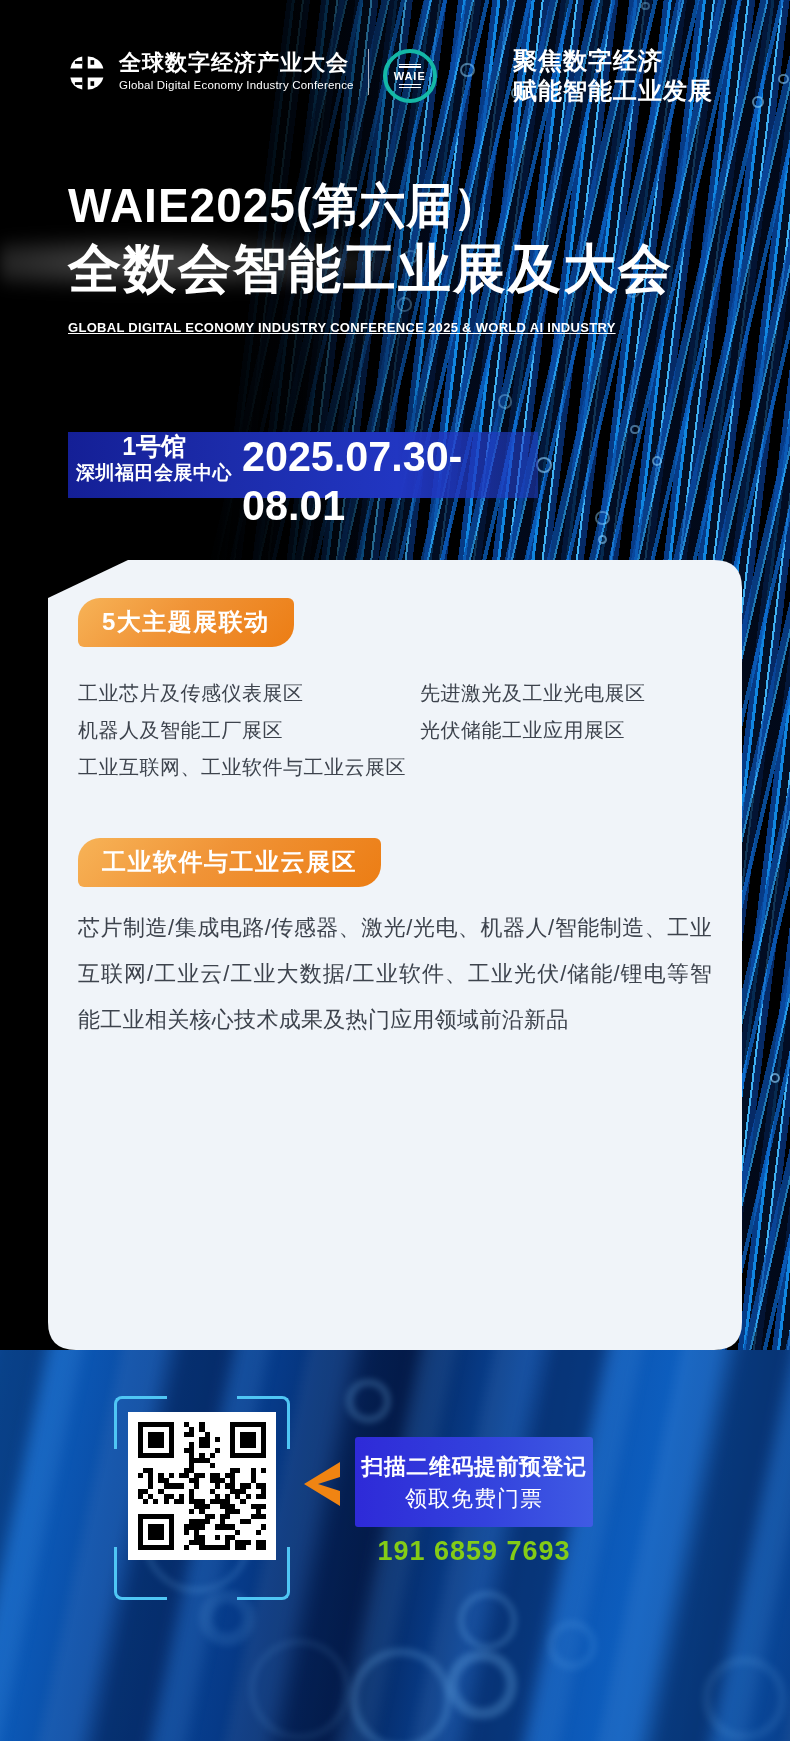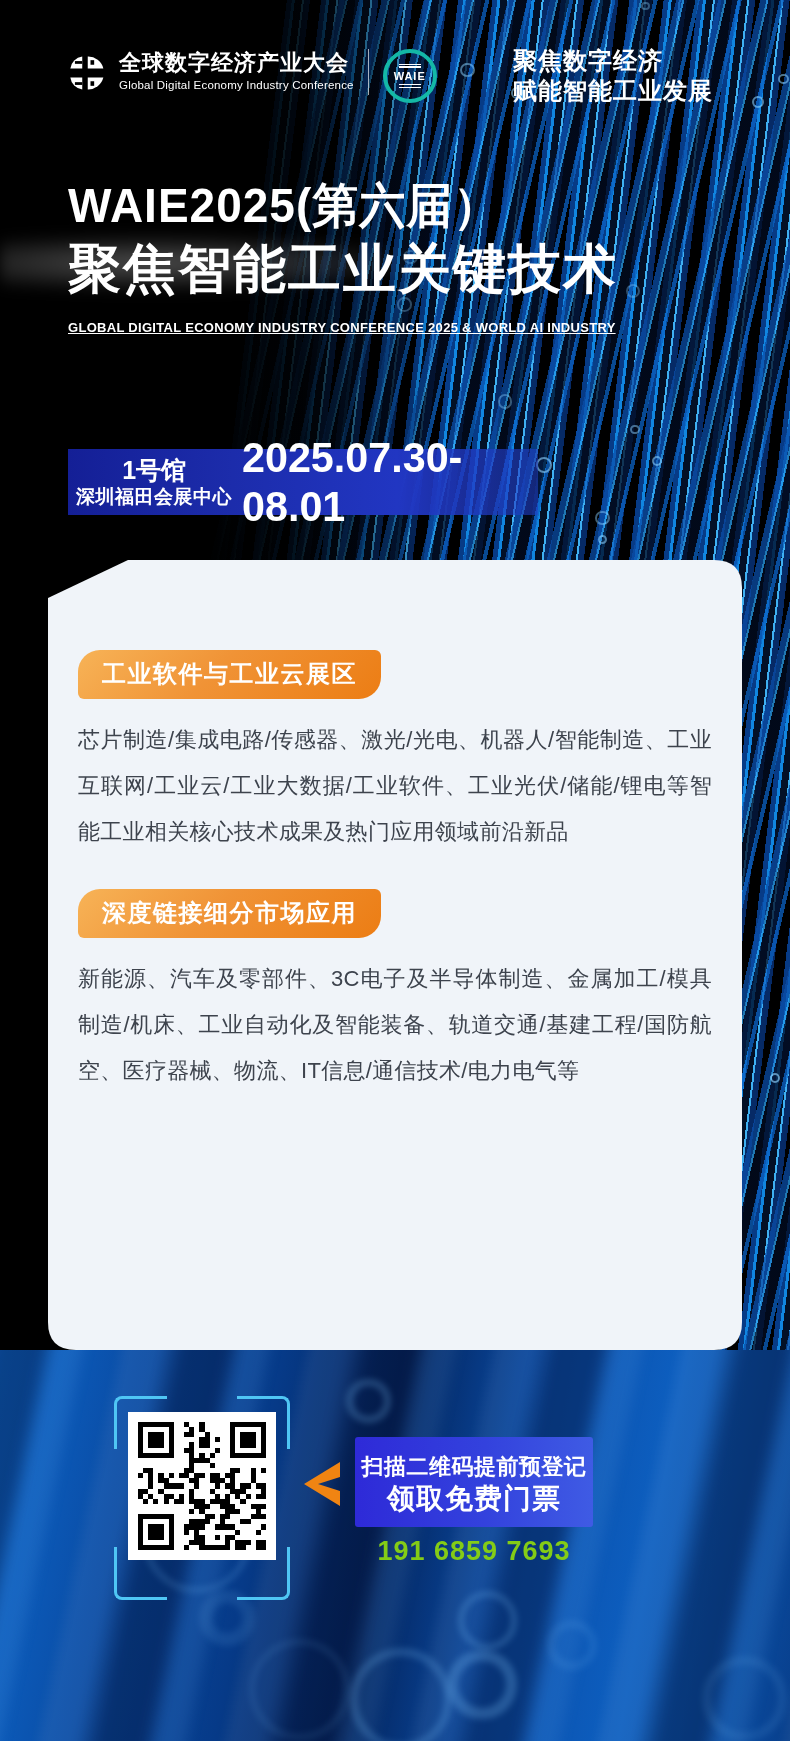--- a/index.html
+++ b/index.html
@@ -46,21 +46,21 @@
   .slogan{margin-left:auto;text-align:left;color:#fff;font-weight:700;font-size:24px;line-height:30px;letter-spacing:1px;}
 
   
   .hero{position:absolute;left:68px;top:176px;color:#fff;}
   .hero .t1{font-size:46px;font-weight:800;letter-spacing:1px;line-height:56px;transform:scaleY(1.04);transform-origin:left top;}
   .hero .t2{font-size:53px;font-weight:800;letter-spacing:2px;line-height:62px;margin-top:6px;}
   .hero .sub{margin-top:18px;font-size:13px;font-weight:700;line-height:19px;letter-spacing:.3px;text-decoration:underline;}
   .hero .sub .s2{padding-left:5px;}
 
   
-  .info-bar{position:absolute;left:68px;top:449px;width:470px;height:66px;display:flex;align-items:center;
+  .info-bar{position:absolute;left:68px;top:432px;width:470px;height:66px;display:flex;align-items:flex-start;
       background:linear-gradient(90deg,#141f96 0%,#1c2cab 35%,#2136c2 70%,rgba(33,64,200,.55) 100%);}
   .info-venue{width:178px;text-align:center;color:#fff;margin-left:8px;}
   .info-venue .hall{font-size:25px;font-weight:700;line-height:29px;}
   .info-venue .place{font-size:19px;font-weight:700;line-height:24px;letter-spacing:.5px;}
   .info-dates{color:#fff;font-size:43px;font-weight:800;letter-spacing:0;margin-left:10px;transform:scaleX(.96);transform-origin:left center;}
 
   
   .card{position:absolute;left:48px;top:560px;width:694px;height:790px;background:#f0f4f9;
       box-sizing:border-box;padding:38px 30px 0 30px;
       clip-path:path('M 0 38 L 80 0 L 666 0 Q 694 0 694 28 L 694 762 Q 694 790 666 790 L 28 790 Q 0 790 0 762 Z');}
@@ -82,21 +82,21 @@
   .corner.bl{left:0;bottom:0;border-left-width:3px;border-bottom-width:3px;border-bottom-left-radius:8px;}
   .corner.br{right:0;bottom:0;border-right-width:3px;border-bottom-width:3px;border-bottom-right-radius:8px;}
   .qr-box{position:absolute;left:14px;top:16px;width:148px;height:148px;background:#fff;
       display:flex;align-items:center;justify-content:center;}
   .qr-box svg{width:128px;height:128px;}
   .arrow{position:absolute;left:300px;top:1460px;width:42px;height:48px;}
   .cta-box{position:absolute;left:355px;top:1437px;width:238px;height:90px;border-radius:3px;
       background:linear-gradient(90deg,#2e2ad8 0%,#3342dd 55%,#3f5be4 100%);
       display:flex;flex-direction:column;align-items:center;justify-content:center;color:#fff;}
   .cta-box .l1{font-size:22px;font-weight:700;line-height:33px;letter-spacing:.5px;}
-  .cta-box .l2{font-size:28px;font-weight:700;line-height:32px;letter-spacing:1px;}
+  .cta-box .l2{font-size:22px;font-weight:400;line-height:32px;letter-spacing:1px;}
   .phone{position:absolute;left:355px;top:1536px;width:238px;text-align:center;color:#84cc16;
       font-size:27px;font-weight:800;letter-spacing:1px;}
 </style>
 </head>
 <body>
 
 <div class="page">
 
   <div class="bg-top">
     <div class="fiber f1"></div>
@@ -180,45 +180,51 @@
       </div>
     </div>
     <div class="slogan">
       <div>聚焦数字经济</div>
       <div>赋能智能工业发展</div>
     </div>
   </div>
 
   <div class="hero">
     <div class="t1">WAIE2025(第六届）</div>
-    <div class="t2">聚焦智能工业关键技术</div>
+    <div class="t2">全数会智能工业展及大会</div>
     <div class="sub">
       <div class="s1">GLOBAL DIGITAL ECONOMY INDUSTRY CONFERENCE 2025 &amp; WORLD AI INDUSTRY</div>
     </div>
   </div>
 
   <div class="info-bar">
     <div class="info-venue">
       <div class="hall">1号馆</div>
       <div class="place">深圳福田会展中心</div>
     </div>
     <div class="info-dates">2025.07.30-08.01</div>
   </div>
 
   <div class="card">
+    <div class="sec-themes">
+      <span class="badge">5大主题展联动</span>
+      <div class="theme-grid">
+        <div class="item">工业芯片及传感仪表展区</div>
+        <div class="item">先进激光及工业光电展区</div>
+        <div class="item">机器人及智能工厂展区</div>
+        <div class="item">光伏储能工业应用展区</div>
+        <div class="item span2">工业互联网、工业软件与工业云展区</div>
+      </div>
+    </div>
 
     <div class="sec-tech">
       <span class="badge">工业软件与工业云展区</span>
       <div class="para">芯片制造/集成电路/传感器、激光/光电、机器人/智能制造、工业互联网/工业云/工业大数据/工业软件、工业光伏/储能/锂电等智能工业相关核心技术成果及热门应用领域前沿新品</div>
     </div>
 
-    <div class="sec-market">
-      <span class="badge">深度链接细分市场应用</span>
-      <div class="para">新能源、汽车及零部件、3C电子及半导体制造、金属加工/模具制造/机床、工业自动化及智能装备、轨道交通/基建工程/国防航空、医疗器械、物流、IT信息/通信技术/电力电气等</div>
-    </div>
   </div>
 
   <div class="qr-frame">
     <div class="corner tl"></div>
     <div class="corner tr"></div>
     <div class="corner bl"></div>
     <div class="corner br"></div>
     <div class="qr-box">
       <svg id="qr-svg" viewBox="0 0 25 25" shape-rendering="crispEdges">
           <rect x="0" y="0" width="25" height="25" fill="#fff"></rect>

